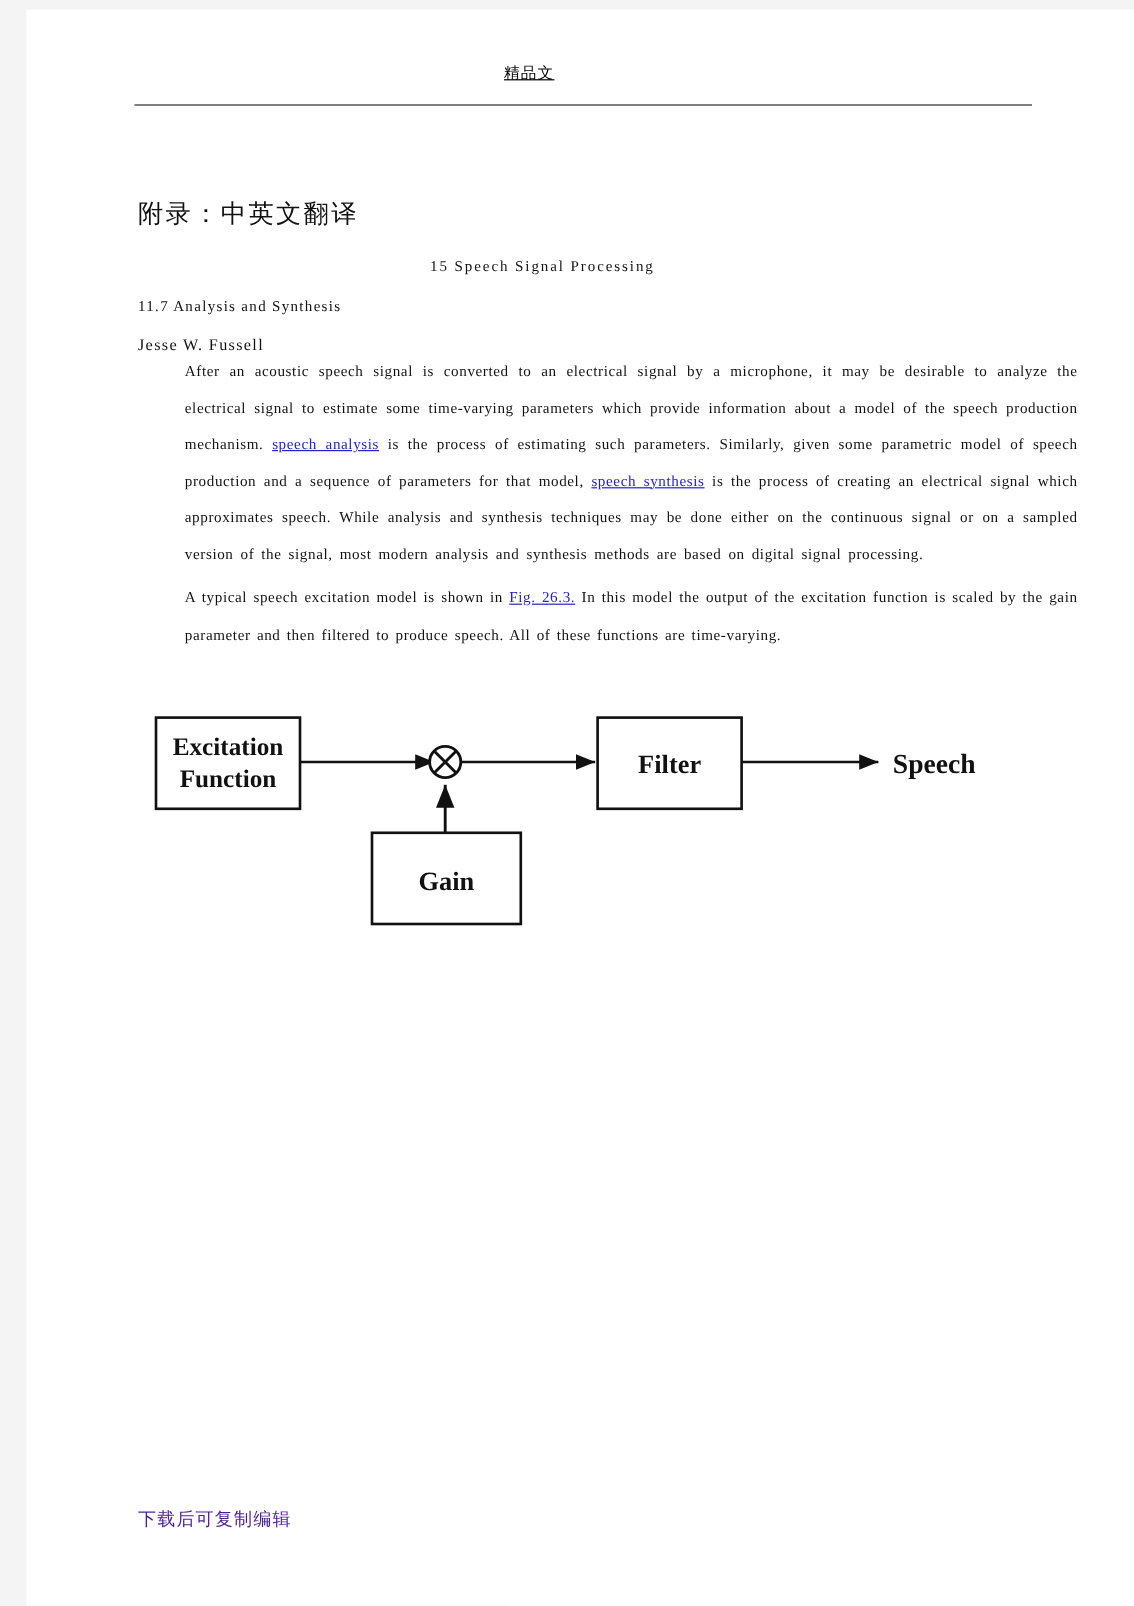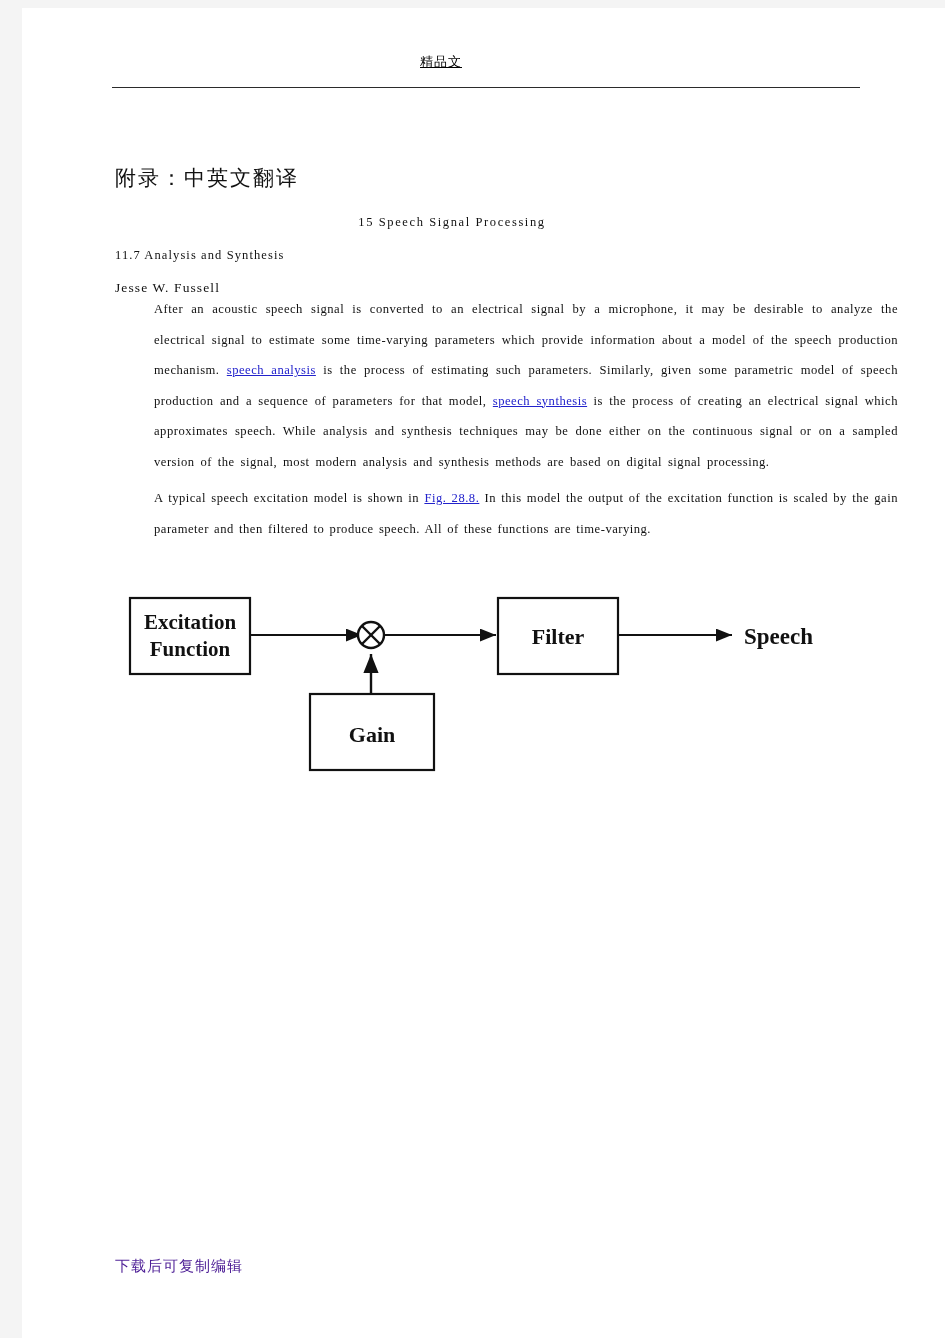--- a/index.html
+++ b/index.html
@@ -153,21 +153,21 @@
 
   <div class="doc-title">附录：中英文翻译</div>
 
   <div class="chapter-head">15 Speech Signal Processing</div>
   <div class="sec-head">11.7 Analysis and Synthesis</div>
   <div class="author">Jesse W. Fussell</div>
 
   <div class="body-block">
     <p class="para"><span>After an acoustic speech signal is converted to an electrical signal by a microphone, it may be desirable to analyze the electrical signal to estimate some time-varying parameters which provide information about a model of the speech production mechanism. </span><a class="lnk" href="#">speech analysis</a><span> is the process of estimating such parameters. Similarly, given some parametric model of speech production and a sequence of parameters for that model, </span><a class="lnk" href="#">speech synthesis</a><span> is the process of creating an electrical signal which approximates speech. While analysis and synthesis techniques may be done either on the continuous signal or on a sampled version of the signal, most modern analysis and synthesis methods are based on digital signal processing.</span></p>
 
-    <p class="para tight"><span>A typical speech excitation model is shown in </span><a class="lnk" href="#">Fig. 28.8.</a><span> In this model the output of the excitation function is scaled by the gain parameter and then filtered to produce speech. All of these functions are time-varying.</span></p>
+    <p class="para tight"><span>A typical speech excitation model is shown in </span><a class="lnk" href="#">Fig. 26.3.</a><span> In this model the output of the excitation function is scaled by the gain parameter and then filtered to produce speech. All of these functions are time-varying.</span></p>
   </div>
 
   <div class="figure">
     <svg class="fig-svg" width="923" height="300" viewBox="0 0 923 300">
       <defs>
         <marker id="arrow" markerWidth="9" markerHeight="9" refX="8" refY="3.2" orient="auto">
           <path d="M0,0 L8,3.2 L0,6.4 z" fill="#111"></path>
         </marker>
       </defs>
 

